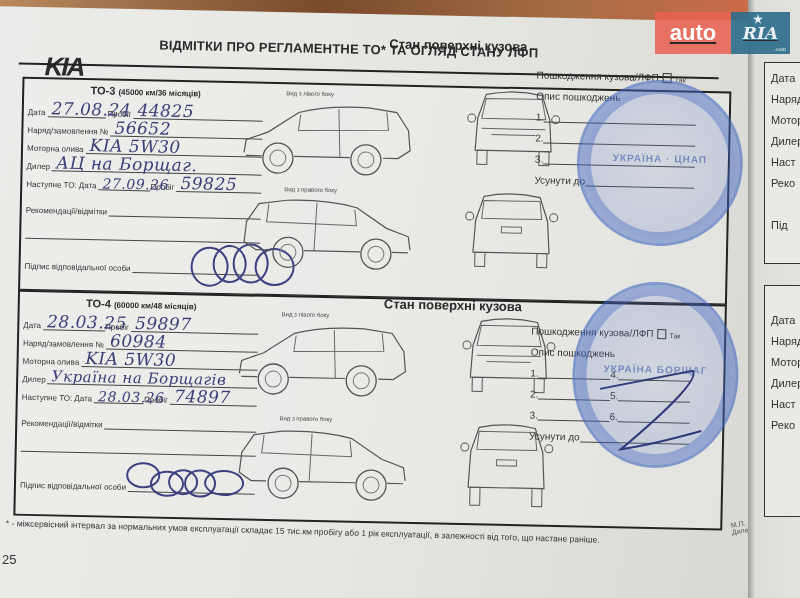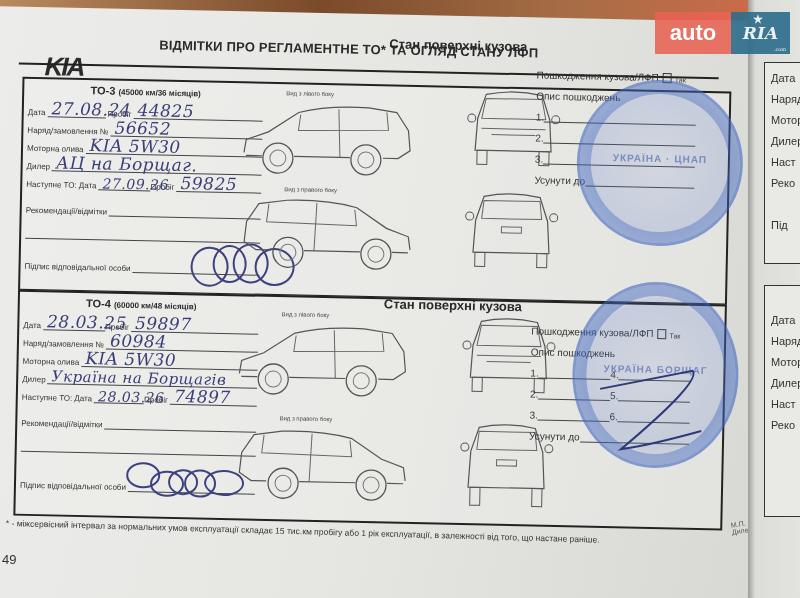--- a/index.html
+++ b/index.html
@@ -67,21 +67,21 @@
     background:radial-gradient(circle, rgba(110,140,210,0.15) 0%, rgba(90,120,200,0.22) 60%, rgba(80,110,200,0.1) 70%);
   }
   .stamp-text { position:absolute; width:100%; top:44%; text-align:center; font-size:10px; font-weight:bold; color:rgba(50,80,170,0.55); letter-spacing:1px; }
   .footnote {
     position:absolute; left:6px; top:518px; font-size:8.5px; color:#333; white-space:nowrap;
     transform:rotate(1.6deg); transform-origin:0 0;
   }
   .page-num { position:absolute; left:2px; top:552px; font-size:13px; color:#333; }
   .mp { position:absolute; left:752px; top:498px; font-size:7px; color:#555; transform:rotate(-10deg); }
   .watermark {
-    position:absolute; left:655px; top:12px; width:135px; height:42px; display:flex;
+    position:absolute; left:655px; top:12px; width:135px; height:42px; display:flex;text-decoration:underline;
   }
   .wm-auto {
     width:76px; height:42px; background:rgba(232,98,82,0.88); color:#fff; font-size:22px;
     font-weight:bold; display:flex; align-items:center; justify-content:center;
   }
   .wm-ria {
     width:59px; height:42px; background:rgba(48,110,140,0.92); color:#e9f1f5; position:relative;
     font-family:"DejaVu Serif", serif; font-weight:bold; font-size:17px; display:flex; align-items:center; justify-content:center; font-style:italic;
   }
   .wm-ria .star { position:absolute; top:1px; left:22px; font-size:11px; font-style:normal; }
@@ -373,21 +373,21 @@
   <div class="stamp" style="left:590px;top:262px;width:160px;height:180px;">
     <div class="stamp-text">УКРАЇНА БОРЩАГ</div>
   </div>
   <svg style="position:absolute;left:610px;top:330px" width="120" height="110" viewBox="0 0 120 110">
     <path d="M8 40 L100 20 Q110 30 30 100 Q60 95 110 80" fill="none" stroke="#2e3a78" stroke-width="2"></path>
   </svg>
   <div class="mp">М.П. Дилера</div>
 </div>
 
 <div class="footnote">* - міжсервісний інтервал за нормальних умов експлуатації складає 15 тис.км пробігу або 1 рік експлуатації, в залежності від того, що настане раніше.</div>
-<div class="page-num">49</div>
+<div class="page-num">25</div>
 
 <div class="next-page">
   <div class="next-card" style="top:62px;height:200px">
     <div class="row">Дата</div>
     <div class="row">Наряд</div>
     <div class="row">Мотор</div>
     <div class="row">Дилер</div>
     <div class="row">Наст</div>
     <div class="row">Реко</div>
     <div class="row" style="margin-top:30px">Під</div>

